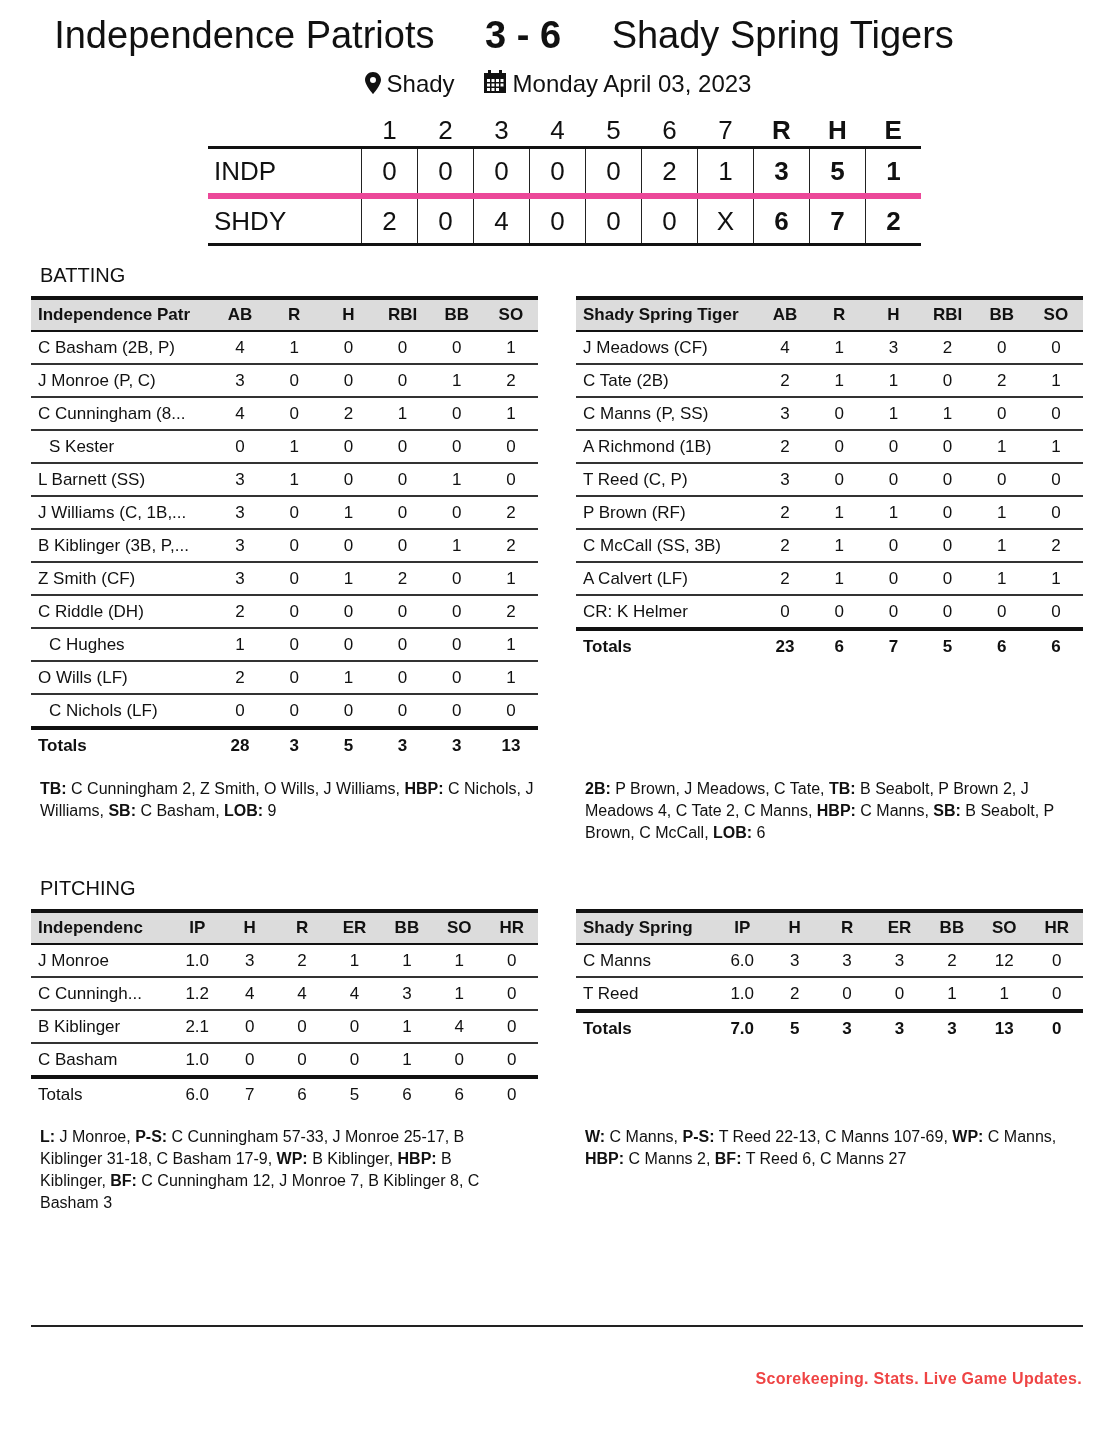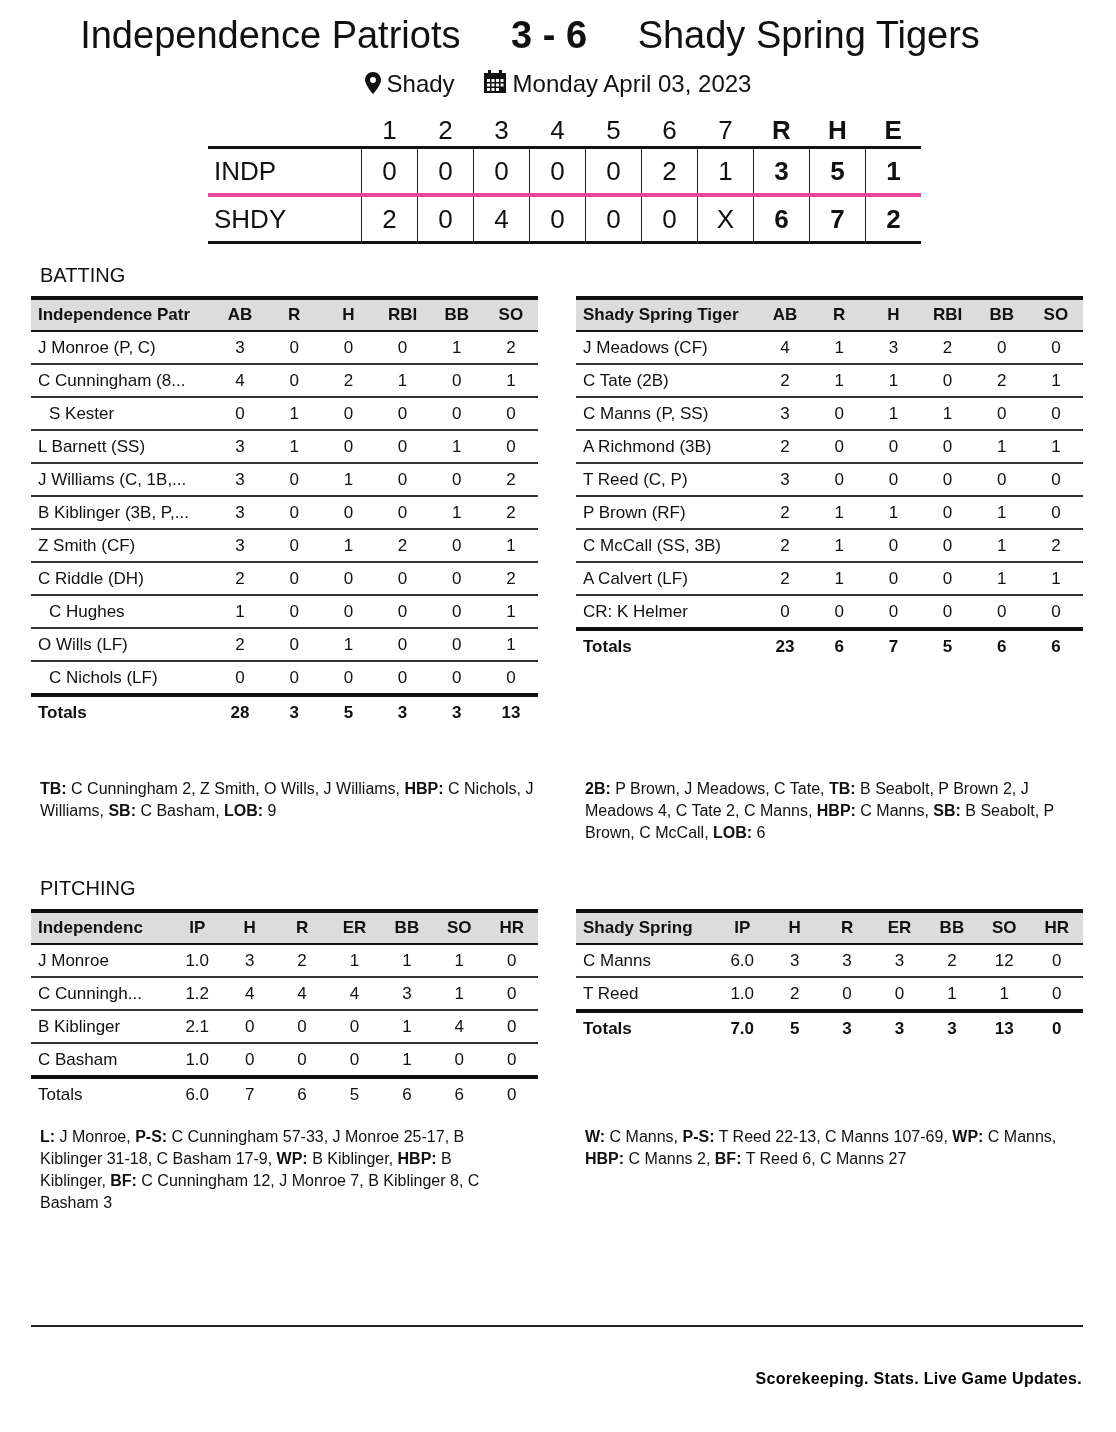--- a/index.html
+++ b/index.html
@@ -1,33 +1,33 @@
 <!DOCTYPE html>
 <html><head>
 <meta charset="utf-8">
 <style>
   html, body { margin: 0; padding: 0; background: #fff; }
   body { width: 1116px; height: 1432px; position: relative; color: #111; font-family: "Liberation Sans", sans-serif; overflow: hidden; }
 
-  .title { position: absolute; top: 14px; left: 0; width: 1008px; text-align: center; font-size: 38px; white-space: nowrap; padding-left: 26px; }
+  .title { position: absolute; top: 14px; left: 0; width: 1008px; text-align: center; font-size: 38px; white-space: nowrap; }
   .title .score { font-weight: bold; margin: 0 40px; }
   .subtitle { position: absolute; top: 70px; left: 0; width: 1116px; text-align: center; font-size: 24px; white-space: nowrap; }
   .subtitle .ico { display: inline-block; vertical-align: -2px; margin-right: 6px; }
   .subtitle .sep { display: inline-block; width: 28px; }
 
   
   .linescore { position: absolute; top: 114px; left: 208px; border-collapse: collapse; font-size: 26px; }
   .linescore th { font-weight: normal; height: 32px; width: 55px; text-align: center; padding: 0; }
   .linescore th.bold { font-weight: bold; }
   .linescore th.team-h { width: 147px; }
   .linescore td { height: 44px; width: 55px; text-align: center; padding: 0; border-left: 1.5px solid #222; }
   .linescore td.team { width: 147px; text-align: left; padding-left: 6px; border-left: none; }
   .linescore td.bold { font-weight: bold; }
   .linescore tbody tr { border-top: 3px solid #111; }
-  .linescore tbody tr + tr { border-top: 4px solid #ec4899; }
+  .linescore tbody tr + tr { border-top: 6px solid #ec4899; }
   .linescore tbody tr:last-child { border-bottom: 3px solid #111; }
 
   .section-title { position: absolute; left: 40px; font-size: 20px; }
 
   
   .stat { position: absolute; border-collapse: collapse; font-size: 17px; table-layout: fixed; }
   .stat thead tr { background: #dcdcdc; border-top: 4px solid #111; border-bottom: 2px solid #111; }
   .stat th { height: 30px; font-weight: bold; text-align: center; padding: 0; white-space: nowrap; overflow: hidden; }
   .stat th.name { text-align: left; padding-left: 7px; }
   .stat td { height: 31px; text-align: center; padding: 0; white-space: nowrap; overflow: hidden; }
@@ -36,21 +36,21 @@
   .stat tbody tr { border-bottom: 2px solid #333; }
   .stat tbody tr.last { border-bottom: 4px solid #111; }
   .stat tbody tr.totals { border-bottom: none; font-weight: bold; }
   .stat tbody tr.totals.plain { font-weight: normal; }
   .stat tbody tr.bold { font-weight: normal; }
 
   .notes { position: absolute; font-size: 16px; line-height: 22px; }
   .notes b { font-weight: bold; }
 
   .footer-rule { position: absolute; left: 31px; top: 1325px; width: 1052px; height: 0; border-top: 2px solid #222; }
-  .tagline { position: absolute; right: 34px; top: 1370px; font-size: 16px; font-weight: bold; color: #000000; letter-spacing: 0.3px; }
+  .tagline { position: absolute; right: 34px; top: 1370px; font-size: 16px; font-weight: bold; color: #ef4444; letter-spacing: 0.3px; }
 </style>
 </head>
 <body>
 
 <div class="title">
   <span>Independence Patriots</span>
   <span class="score">3 - 6</span>
   <span>Shady Spring Tigers</span>
 </div>
 <div class="subtitle">
@@ -144,20 +144,29 @@
     <th>AB</th>
     <th>R</th>
     <th>H</th>
     <th>RBI</th>
     <th>BB</th>
     <th>SO</th>
   </tr>
     </thead>
   <tbody>
       <tr>
+        <td class="name">C Basham (2B, P)</td>
+        <td>4</td>
+        <td>1</td>
+        <td>0</td>
+        <td>0</td>
+        <td>0</td>
+        <td>1</td>
+      </tr>
+      <tr>
         <td class="name">J Monroe (P, C)</td>
         <td>3</td>
         <td>0</td>
         <td>0</td>
         <td>0</td>
         <td>1</td>
         <td>2</td>
       </tr>
       <tr>
         <td class="name">C Cunningham (8...</td>
@@ -304,21 +313,21 @@
       <tr>
         <td class="name">C Manns (P, SS)</td>
         <td>3</td>
         <td>0</td>
         <td>1</td>
         <td>1</td>
         <td>0</td>
         <td>0</td>
       </tr>
       <tr>
-        <td class="name">A Richmond (3B)</td>
+        <td class="name">A Richmond (1B)</td>
         <td>2</td>
         <td>0</td>
         <td>0</td>
         <td>0</td>
         <td>1</td>
         <td>1</td>
       </tr>
       <tr>
         <td class="name">T Reed (C, P)</td>
         <td>3</td>

